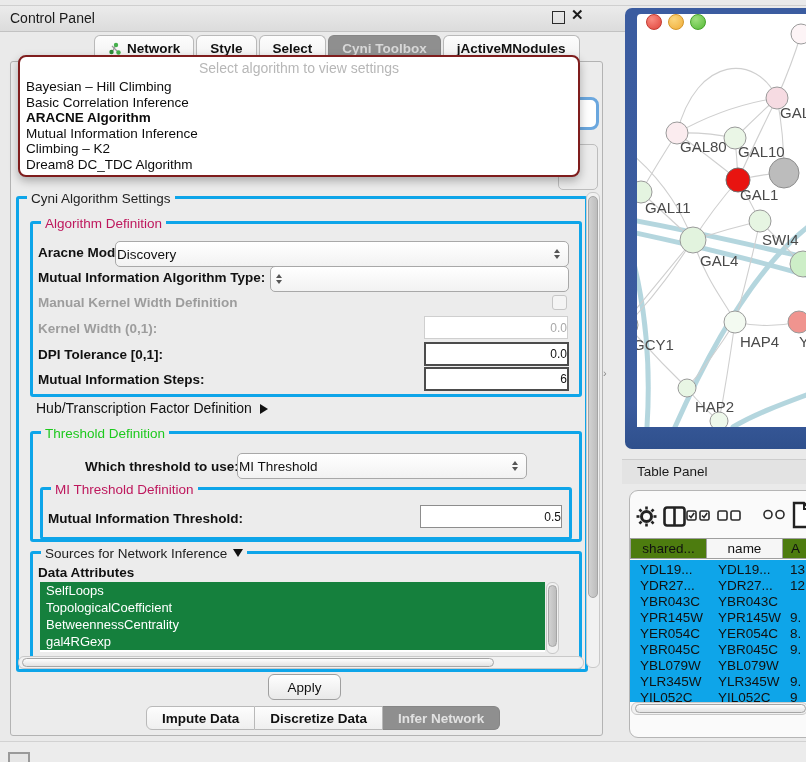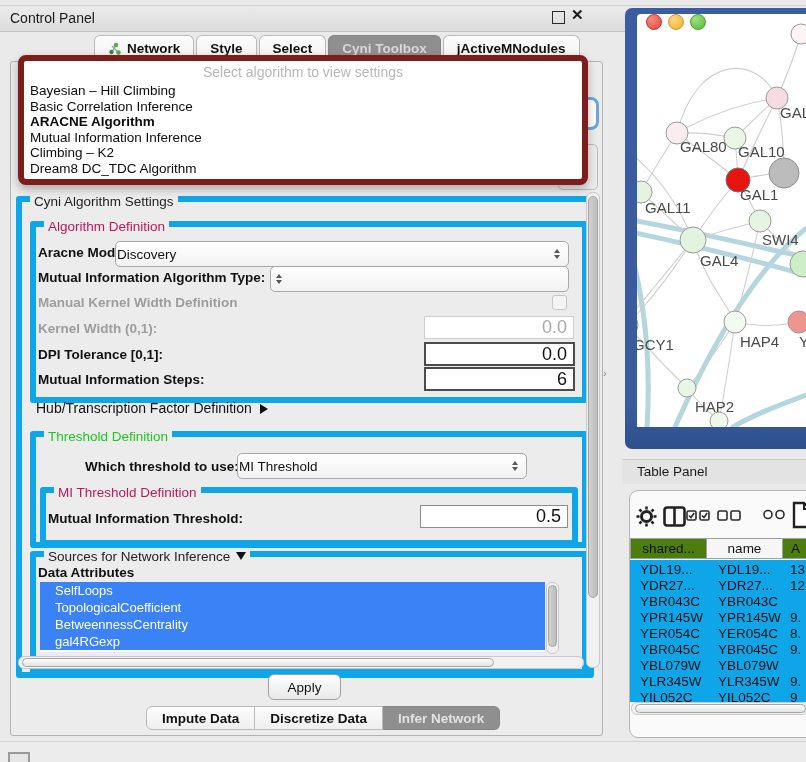--- a/index.html
+++ b/index.html
@@ -15,50 +15,50 @@
   .tabrow{position:absolute;left:94px;top:34px;display:flex;align-items:flex-end;height:27px}
   .tab{display:inline-flex;align-items:center;gap:5px;height:25px;padding:0 13px;
     background:linear-gradient(#fdfdfd,#f0f0f0);border:1px solid #b9b9b9;border-bottom:none;
     border-radius:6px 6px 0 0;font-size:13.5px;font-weight:700;color:#111;margin-right:2px}
   .tab.selected{background:#8f8f8f;color:#d8d8d8;border-color:#868686}
   
   .panel{position:absolute;left:10px;top:61px;width:591px;height:673px;background:#ececec;
     border:1px solid #b3b3b3;border-radius:3px}
   
   .popup{position:absolute;left:18px;top:55px;width:558px;height:118px;background:#fff;
-    border:6px solid #7f1d1d;border-radius:8px;box-shadow:0 4px 10px rgba(0,0,0,.28);z-index:30}
+    border:2px solid #7f1d1d;border-radius:8px;box-shadow:0 4px 10px rgba(0,0,0,.28);z-index:30}
   .popup .ph{height:22px;line-height:22px;text-align:center;color:#b7b7b7;font-size:14px}
   .popup .item{height:15.5px;line-height:15.5px;padding-left:6px;font-size:13.5px;color:#0c0c0c;white-space:nowrap}
   .popup .item.bold{font-weight:700}
   .combo-peek{position:absolute;left:570px;top:97px;width:23px;height:27px;background:#fff;
     border:3px solid #6ba7de;border-radius:8px;z-index:20}
   .groupbox-peek{position:absolute;left:558px;top:144px;width:38px;height:44px;
     border:1px solid #bdbdbd;border-radius:5px;z-index:20}
   
-  .group{position:absolute;border:6px solid #0ea5e9;border-radius:3px}
+  .group{position:absolute;border:3px solid #0ea5e9;border-radius:3px}
   .legend{position:absolute;top:-8px;left:8px;background:#ececec;padding:0 4px;font-size:13.5px;white-space:nowrap;color:#222}
   .t-blue{color:#be185d}.t-green{color:#1dc91d}
   .lbl{position:absolute;font-size:13.5px;font-weight:700;color:#111;white-space:nowrap}
   .lbl.dis{color:#9d9d9d}
   .plain{font-weight:400}
   .dd{position:absolute;background:linear-gradient(#ffffff,#f2f2f2);border:1px solid #a8a8a8;
     border-radius:5px;display:flex;align-items:center;font-size:13.5px;color:#111}
   .dd .val{padding-left:1px;flex:1;white-space:nowrap;overflow:hidden}
   .stepper{width:16px;display:flex;flex-direction:column;align-items:center;gap:2px;padding-right:3px}
   .tri-up{width:0;height:0;border-left:3.5px solid transparent;border-right:3.5px solid transparent;border-bottom:4.5px solid #555}
   .tri-dn{width:0;height:0;border-left:3.5px solid transparent;border-right:3.5px solid transparent;border-top:4.5px solid #555}
   .tri-right{display:inline-block;width:0;height:0;border-top:5.5px solid transparent;border-bottom:5.5px solid transparent;border-left:8px solid #111;vertical-align:-1px;margin-left:8px}
   .tri-down{display:inline-block;width:0;height:0;border-left:5.5px solid transparent;border-right:5.5px solid transparent;border-top:8px solid #111;vertical-align:1px;margin-left:6px}
-  .field{position:absolute;background:#fff;border:1px solid #b9b9b9;font-size:18px;
-    display:flex;align-items:center;justify-content:flex-end;padding-right:6px;color:#111}
+  .field{position:absolute;background:#fff;border:1px solid #b9b9b9;font-size:12px;
+    display:flex;align-items:center;justify-content:flex-end;color:#111}
   .field.focus{border:2px solid #4c4c4c}
   .field.dis{color:#a9a9a9;border-color:#cfcfcf}
   .checkbox{position:absolute;width:13px;height:13px;border:1px solid #c6c6c6;border-radius:3px;background:#f4f4f4}
   .attr-list{position:absolute;left:40px;top:582px;width:505px;height:70px;background:#fff;overflow:hidden}
-  .attr-item{height:17px;line-height:17px;background:#3b82f6;color:#fff;font-size:13px;padding-left:15px;white-space:nowrap}
+  .attr-item{height:17px;line-height:17px;background:#15803d;color:#fff;font-size:13px;padding-left:6px;white-space:nowrap}
   .sb{position:absolute;background:#f1f1f1;border:1px solid #c9c9c9;border-radius:6px}
   .sb-thumb{position:absolute;background:linear-gradient(90deg,#d2d2d2,#bdbdbd);border:1px solid #a5a5a5;border-radius:5px}
   .sb-thumb.h{background:linear-gradient(#fdfdfd,#e3e3e3)}
   .apply{position:absolute;left:268px;top:674px;width:71px;height:24px;border:1px solid #9f9f9f;border-radius:6px;
     background:linear-gradient(#fefefe,#e9e9e9);font-size:13.5px;display:flex;align-items:center;justify-content:center}
   .btabs{position:absolute;left:146px;top:706px;display:flex;height:24px}
   .btab{display:flex;align-items:center;padding:0 15px;font-size:13.5px;font-weight:700;color:#111;
     background:linear-gradient(#fdfdfd,#efefef);border:1px solid #b9b9b9;border-left:none}
   .btab.first{border-left:1px solid #b9b9b9;border-radius:6px 0 0 6px}
   .btab.last{border-radius:0 6px 6px 0}

